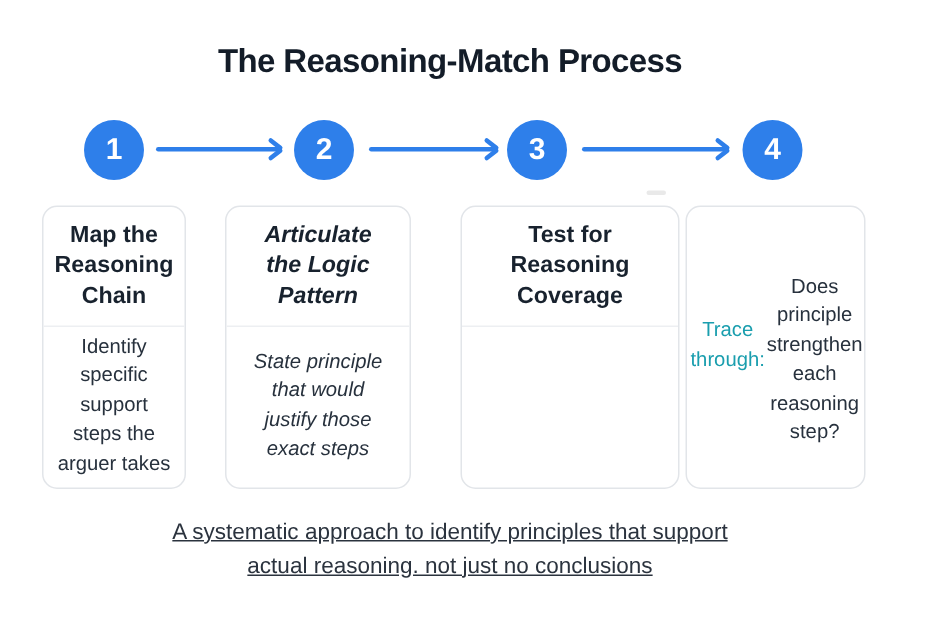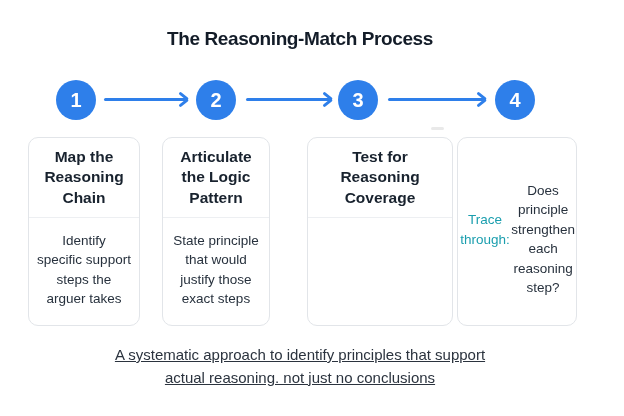--- a/index.html
+++ b/index.html
@@ -7,21 +7,21 @@
     width: 624px; height: 416px;
     background: var(--background, #fff);
     font-family: "Liberation Sans", "DejaVu Sans", sans-serif;
     overflow: hidden;
   }
   .canvas { position: relative; width: 624px; height: 416px; background: var(--background, #fff); }
 
   .title {
     position: absolute; left: 0; right: 24px; top: 28px; margin: 0;
     text-align: center;
-    font-size: 19px; font-weight: 800; letter-spacing: -0.4px;
+    font-size: 22px; font-weight: 800; letter-spacing: -0.4px;
     color: var(--title_ink, #131C28);
   }
 
   .circle {
     position: absolute; top: 80px; width: 40px; height: 40px;
     border-radius: 50%;
     background: var(--accent_blue, #2E7FEA);
     color: #fff;
     display: flex; align-items: center; justify-content: center;
     font-size: 20px; font-weight: 700;
@@ -43,22 +43,22 @@
   .a2 { left: 246px; width: 84px; }
   .a3 { left: 388px; width: 96px; }
 
   .card {
     position: absolute; top: 137px; height: 189px; box-sizing: border-box;
     background: #fff;
     border: 1px solid var(--card_border, #E2E5E9);
     border-radius: 10px;
     display: flex; flex-direction: column;
   }
-  .card1 { left: 28px;  width: 112px; }
-  .card2 { left: 162px; width: 108px; }
+  .card1 { left: 28px;  width: 96px; }
+  .card2 { left: 150px; width: 124px; font-style: italic; }
   .card3 { left: 307px; width: 146px; }
   .card4 { left: 457px; width: 120px; }
 
   .card-title {
     height: 80px; box-sizing: border-box;
     display: flex; align-items: center; justify-content: center;
     text-align: center; white-space: pre-line;
     font-size: 15.5px; font-weight: 700; line-height: 1.32;
     color: var(--card_title_ink, #18222E);
     border-bottom: 1px solid var(--divider, #EDEFF2);

